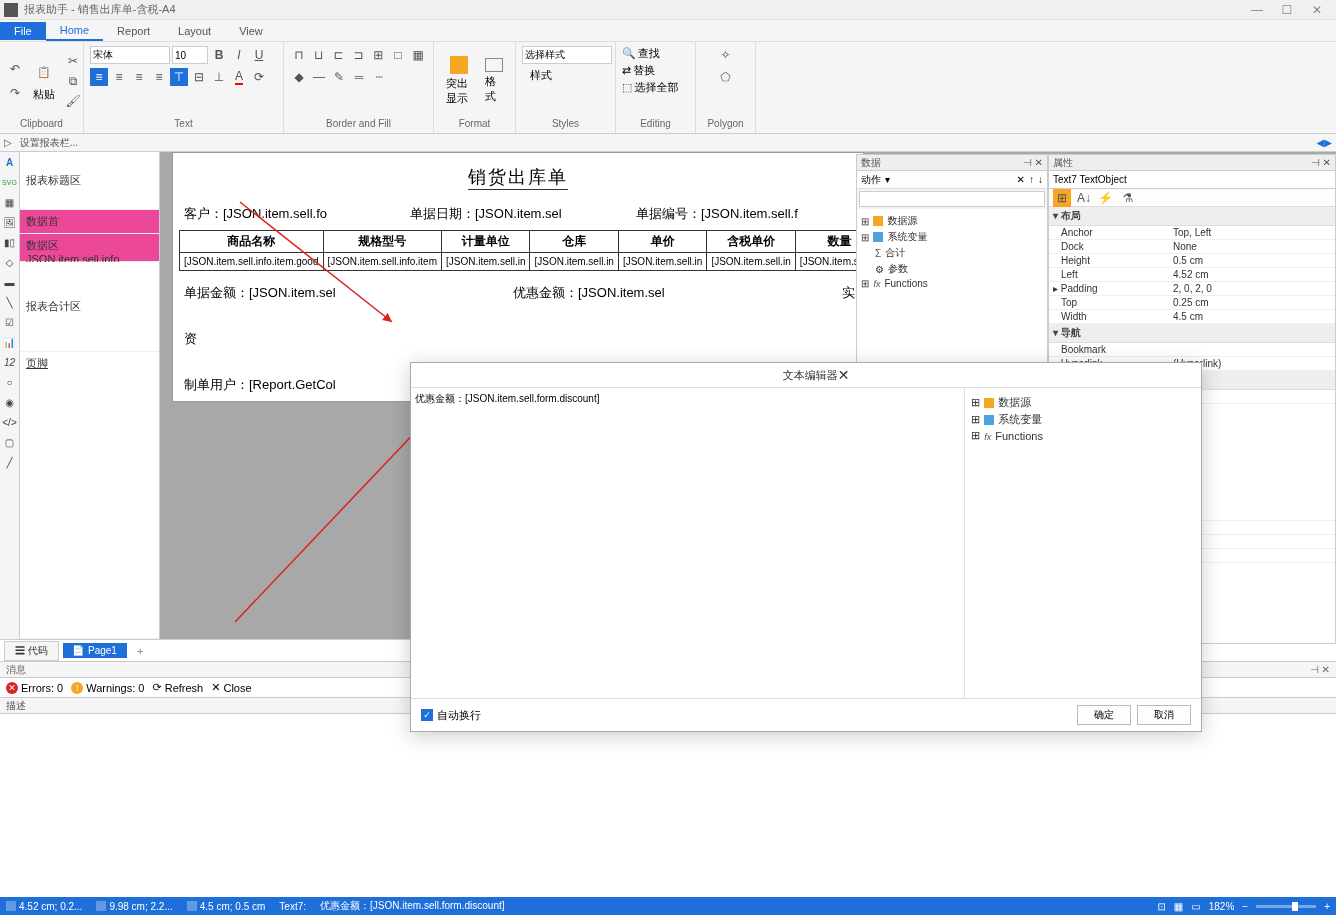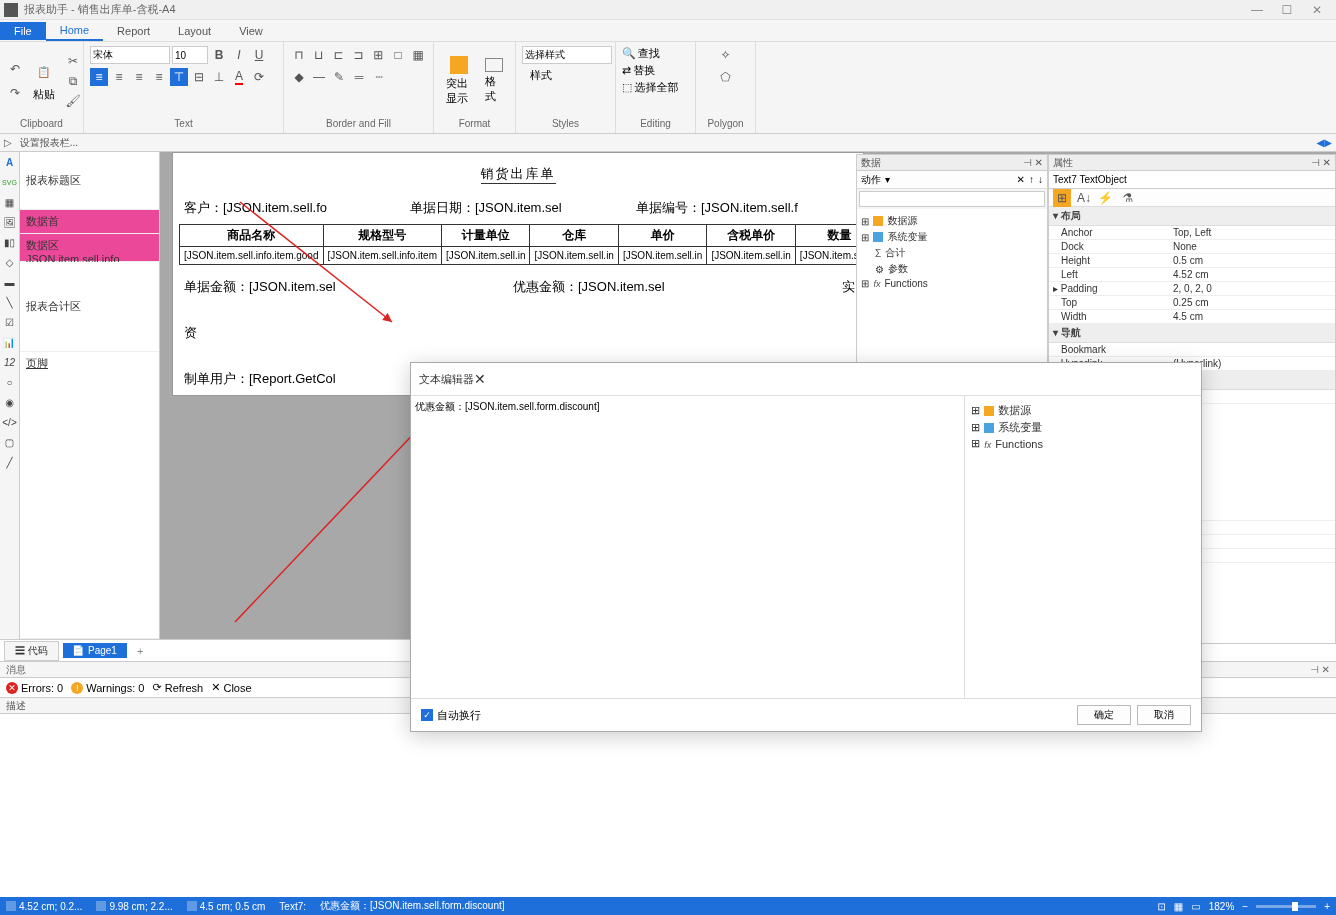--- a/index.html
+++ b/index.html
@@ -42,21 +42,21 @@
 .band-item.title { height: 58px; display: flex; align-items: center; }
 .band-item.sel { background: #ec4899; }
 .band-item.data { height: 28px; }
 .band-item.footer { height: 90px; display: flex; align-items: center; }
 .band-item.page-footer { flex: 1; display: flex; align-items: flex-start; padding-top: 4px; text-decoration: underline; }
 
 .canvas-area { flex: 1; background: #a8a8a8; overflow: hidden; position: relative; }
 .page { position: absolute; top: 0; left: 12px; width: 692px; background: #fff; border: 1px solid #999; }
 
 .report-title { text-align: center; padding: 12px 0 8px; font-family: SimSun, serif; }
-.report-title-text { font-size: 13px; border-bottom: 1px solid #333; display: inline-block; letter-spacing: 2px; }
+.report-title-text { font-size: 18px; border-bottom: 1px solid #333; display: inline-block; letter-spacing: 2px; }
 
 .report-row { display: flex; padding: 4px 6px; font-size: 13px; font-family: SimSun, serif; }
 .report-cell { padding: 2px 4px; border: 1px dashed transparent; white-space: nowrap; overflow: hidden; }
 .report-row.info .report-cell { flex: 1; }
 
 .report-table { margin: 0 6px; border-collapse: collapse; width: calc(100% - 12px); font-size: 12px; font-family: SimSun, serif; }
 .report-table th, .report-table td { border: 1px solid #333; padding: 2px 4px; text-align: center; height: 18px; overflow: hidden; white-space: nowrap; }
 .report-table td { font-size: 10px; }
 
 .page-tabs { height: 22px; background: #fff; border-top: 1px solid #ccc; display: flex; align-items: center; padding: 0 4px; gap: 4px; }
@@ -87,21 +87,21 @@
 .tree-fx::before { content: "fx"; font-size: 9px; font-style: italic; color: #555; }
 
 .prop-select { height: 18px; background: #fff; border-bottom: 1px solid #ccc; padding: 0 4px; display: flex; align-items: center; }
 .prop-grid { flex: 1; background: #fff; overflow: auto; font-size: 10px; }
 .prop-group { background: #eee; padding: 2px 4px; font-weight: bold; color: #444; border-bottom: 1px solid #ddd; }
 .prop-row { display: flex; border-bottom: 1px solid #eee; }
 .prop-name { width: 120px; padding: 1px 12px; color: #333; }
 .prop-val { flex: 1; padding: 1px 4px; color: #333; }
 
 .dialog { position: absolute; left: 410px; top: 362px; width: 792px; height: 370px; background: #fff; border: 1px solid #aaa; box-shadow: 0 4px 20px rgba(0,0,0,0.2); display: flex; flex-direction: column; font-size: 11px; }
-.dialog-title { height: 24px; display: flex; align-items: center; justify-content: flex-start; padding: 16px 8px; color: #333; }
+.dialog-title { height: 24px; display: flex; align-items: center; justify-content: center; padding: 8px 8px; color: #333; margin-left: 20px; }
 .dialog-close { font-size: 14px; cursor: pointer; }
 .dialog-body { flex: 1; display: flex; border-top: 1px solid #ddd; border-bottom: 1px solid #ddd; }
 .dialog-edit { flex: 1; border-right: 1px solid #ddd; padding: 4px; position: relative; background: #fff; font-size: 10px; }
 .dialog-tree { width: 236px; background: #fff; padding: 6px; }
 .dialog-footer { height: 32px; display: flex; align-items: center; justify-content: space-between; padding: 0 10px; }
 .dlg-btn { width: 54px; height: 20px; border: 1px solid #bbb; background: #fdfdfd; font-size: 10px; cursor: pointer; }
 .dlg-check { display: flex; align-items: center; gap: 4px; }
 .chk { width: 12px; height: 12px; background: #1e6fd9; color: #fff; display: inline-flex; align-items: center; justify-content: center; font-size: 9px; }
 
 .statusbar { position: absolute; bottom: 0; left: 0; right: 0; height: 18px; background: #1e6fd9; color: #fff; display: flex; align-items: center; padding: 0 6px; font-size: 10px; justify-content: space-between; }

